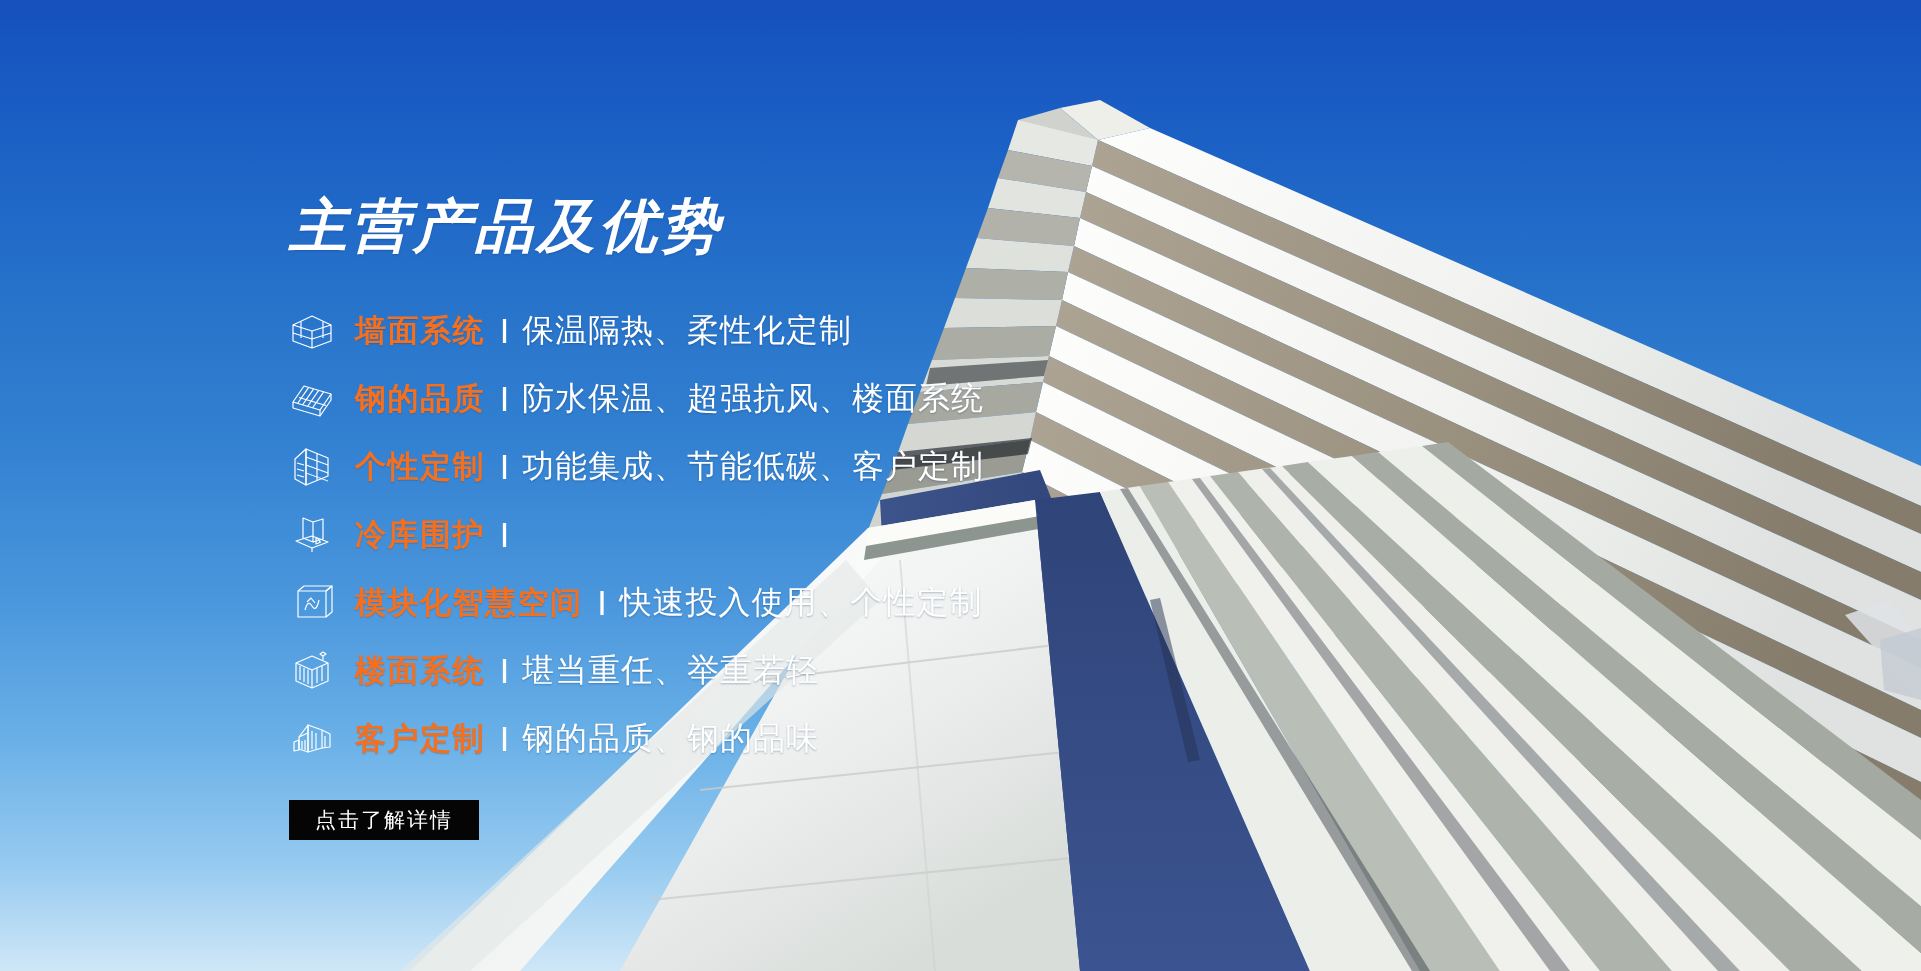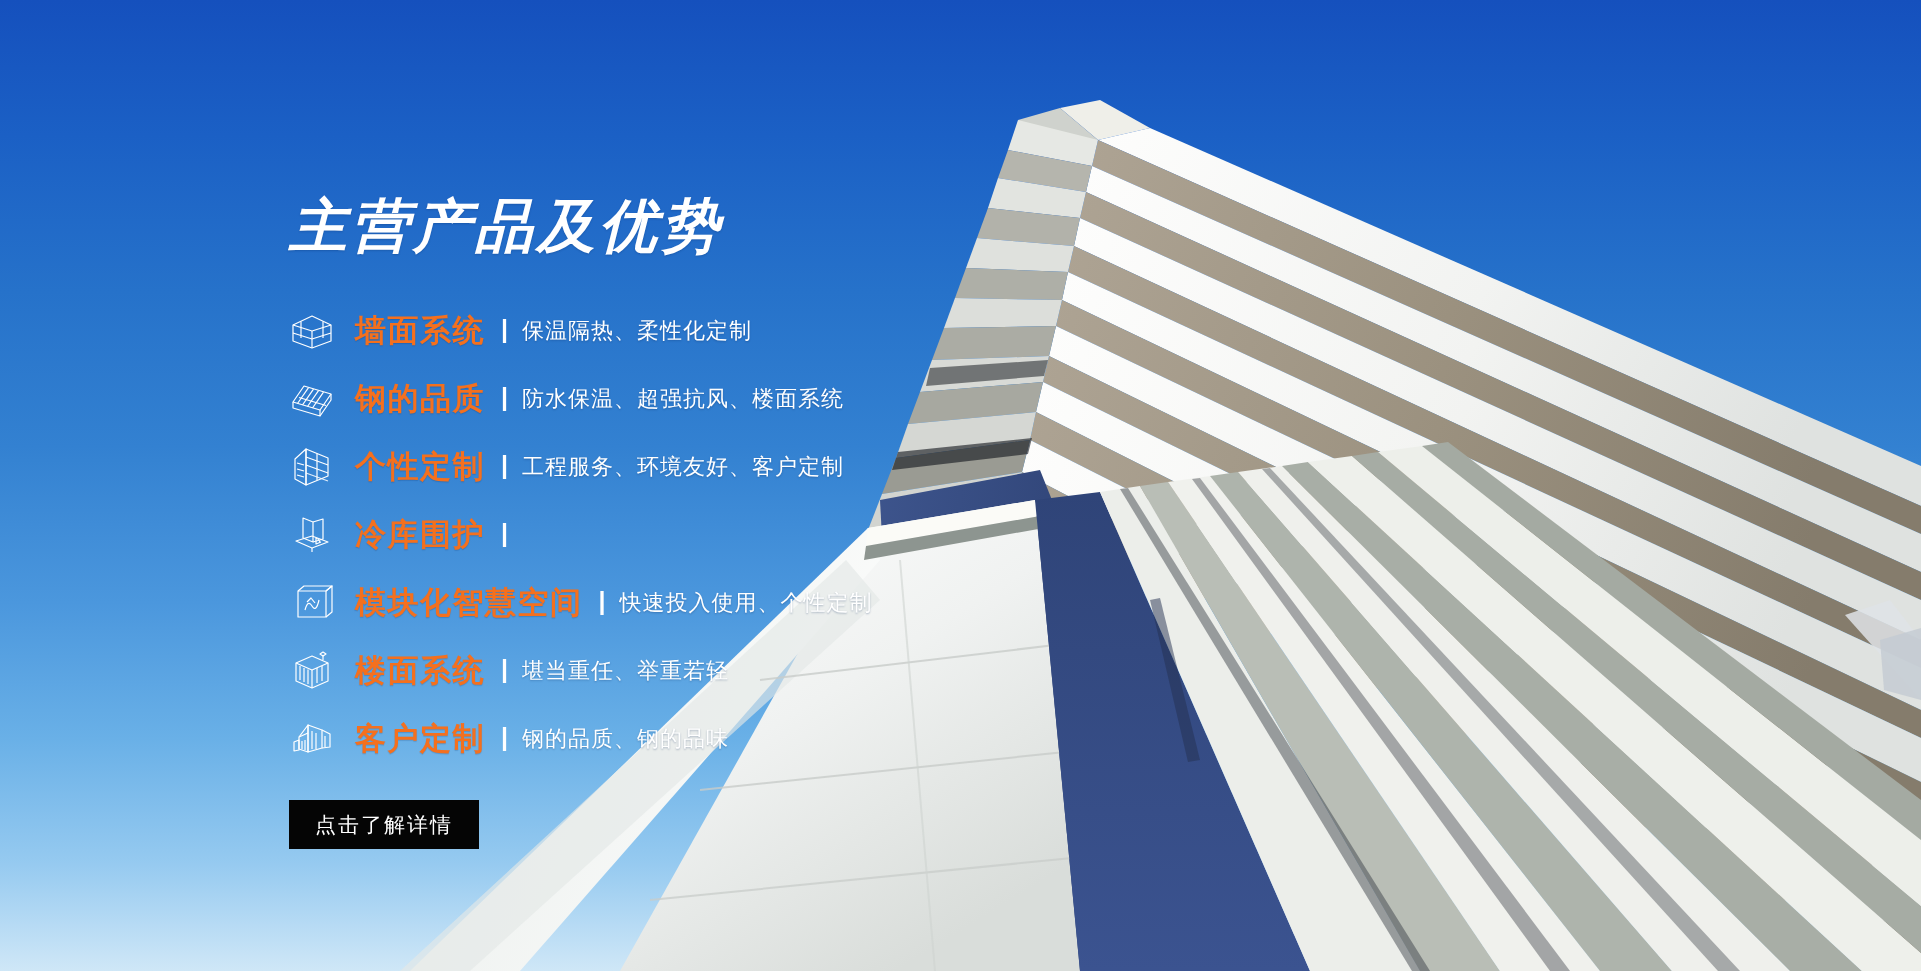--- a/index.html
+++ b/index.html
@@ -89,30 +89,30 @@
     color:#ffffff;
     font-size:25px;
     font-weight:bold;
     margin:0 14px 0 16px;
     position:relative;
     top:-2px;
   }
 
   .f-desc{
     color:#ffffff;
-    font-size:22px;
+    font-size:32px;
     letter-spacing:1px;
     white-space:nowrap;
     text-shadow:0 1px 2px rgba(10,40,90,.30);
   }
 
   .cta{
     position:absolute;
     left:289px; top:800px;
-    width:190px; height:49px;
+    width:190px; height:40px;
     background:#050505;
     border:none;
     color:#ffffff;
     font-size:21px;
     letter-spacing:2px;
     font-family:"Liberation Sans","DejaVu Sans",sans-serif;
     cursor:pointer;
     display:flex; align-items:center; justify-content:center;
   }
 </style>
@@ -310,21 +310,21 @@
             <path d="M16 19 L38 27"></path>
             <path d="M16 27 L38 35" opacity="0.85"></path>
             <path d="M7 17 L14 19"></path>
             <path d="M7 23 L14 25"></path>
             <path d="M7 29 L14 31"></path>
             <path d="M27 7.5 L27 34"></path>
           </svg>
         </span>
         <span class="f-title">个性定制</span>
         <span class="f-sep">|</span>
-        <span class="f-desc">工程服务、环境友好、客户定制</span>
+        <span class="f-desc">功能集成、节能低碳、客户定制</span>
       </div>
 
       <div class="feature-row">
         <span class="f-icon">
           <svg width="44" height="42" viewBox="0 0 44 42" fill="none" stroke="#ffffff" stroke-width="1.2" stroke-linejoin="round">
             <path d="M13 4 L23 8 L23 28 L13 24 Z"></path>
             <path d="M23 8 L33 5 L33 25 L23 28"></path>
             <path d="M6 27 L22 34 L38 28 L22 22 Z"></path>
             <path d="M22 34 L22 38"></path>
             <path d="M26 24 L26 30 L31 28"></path>

